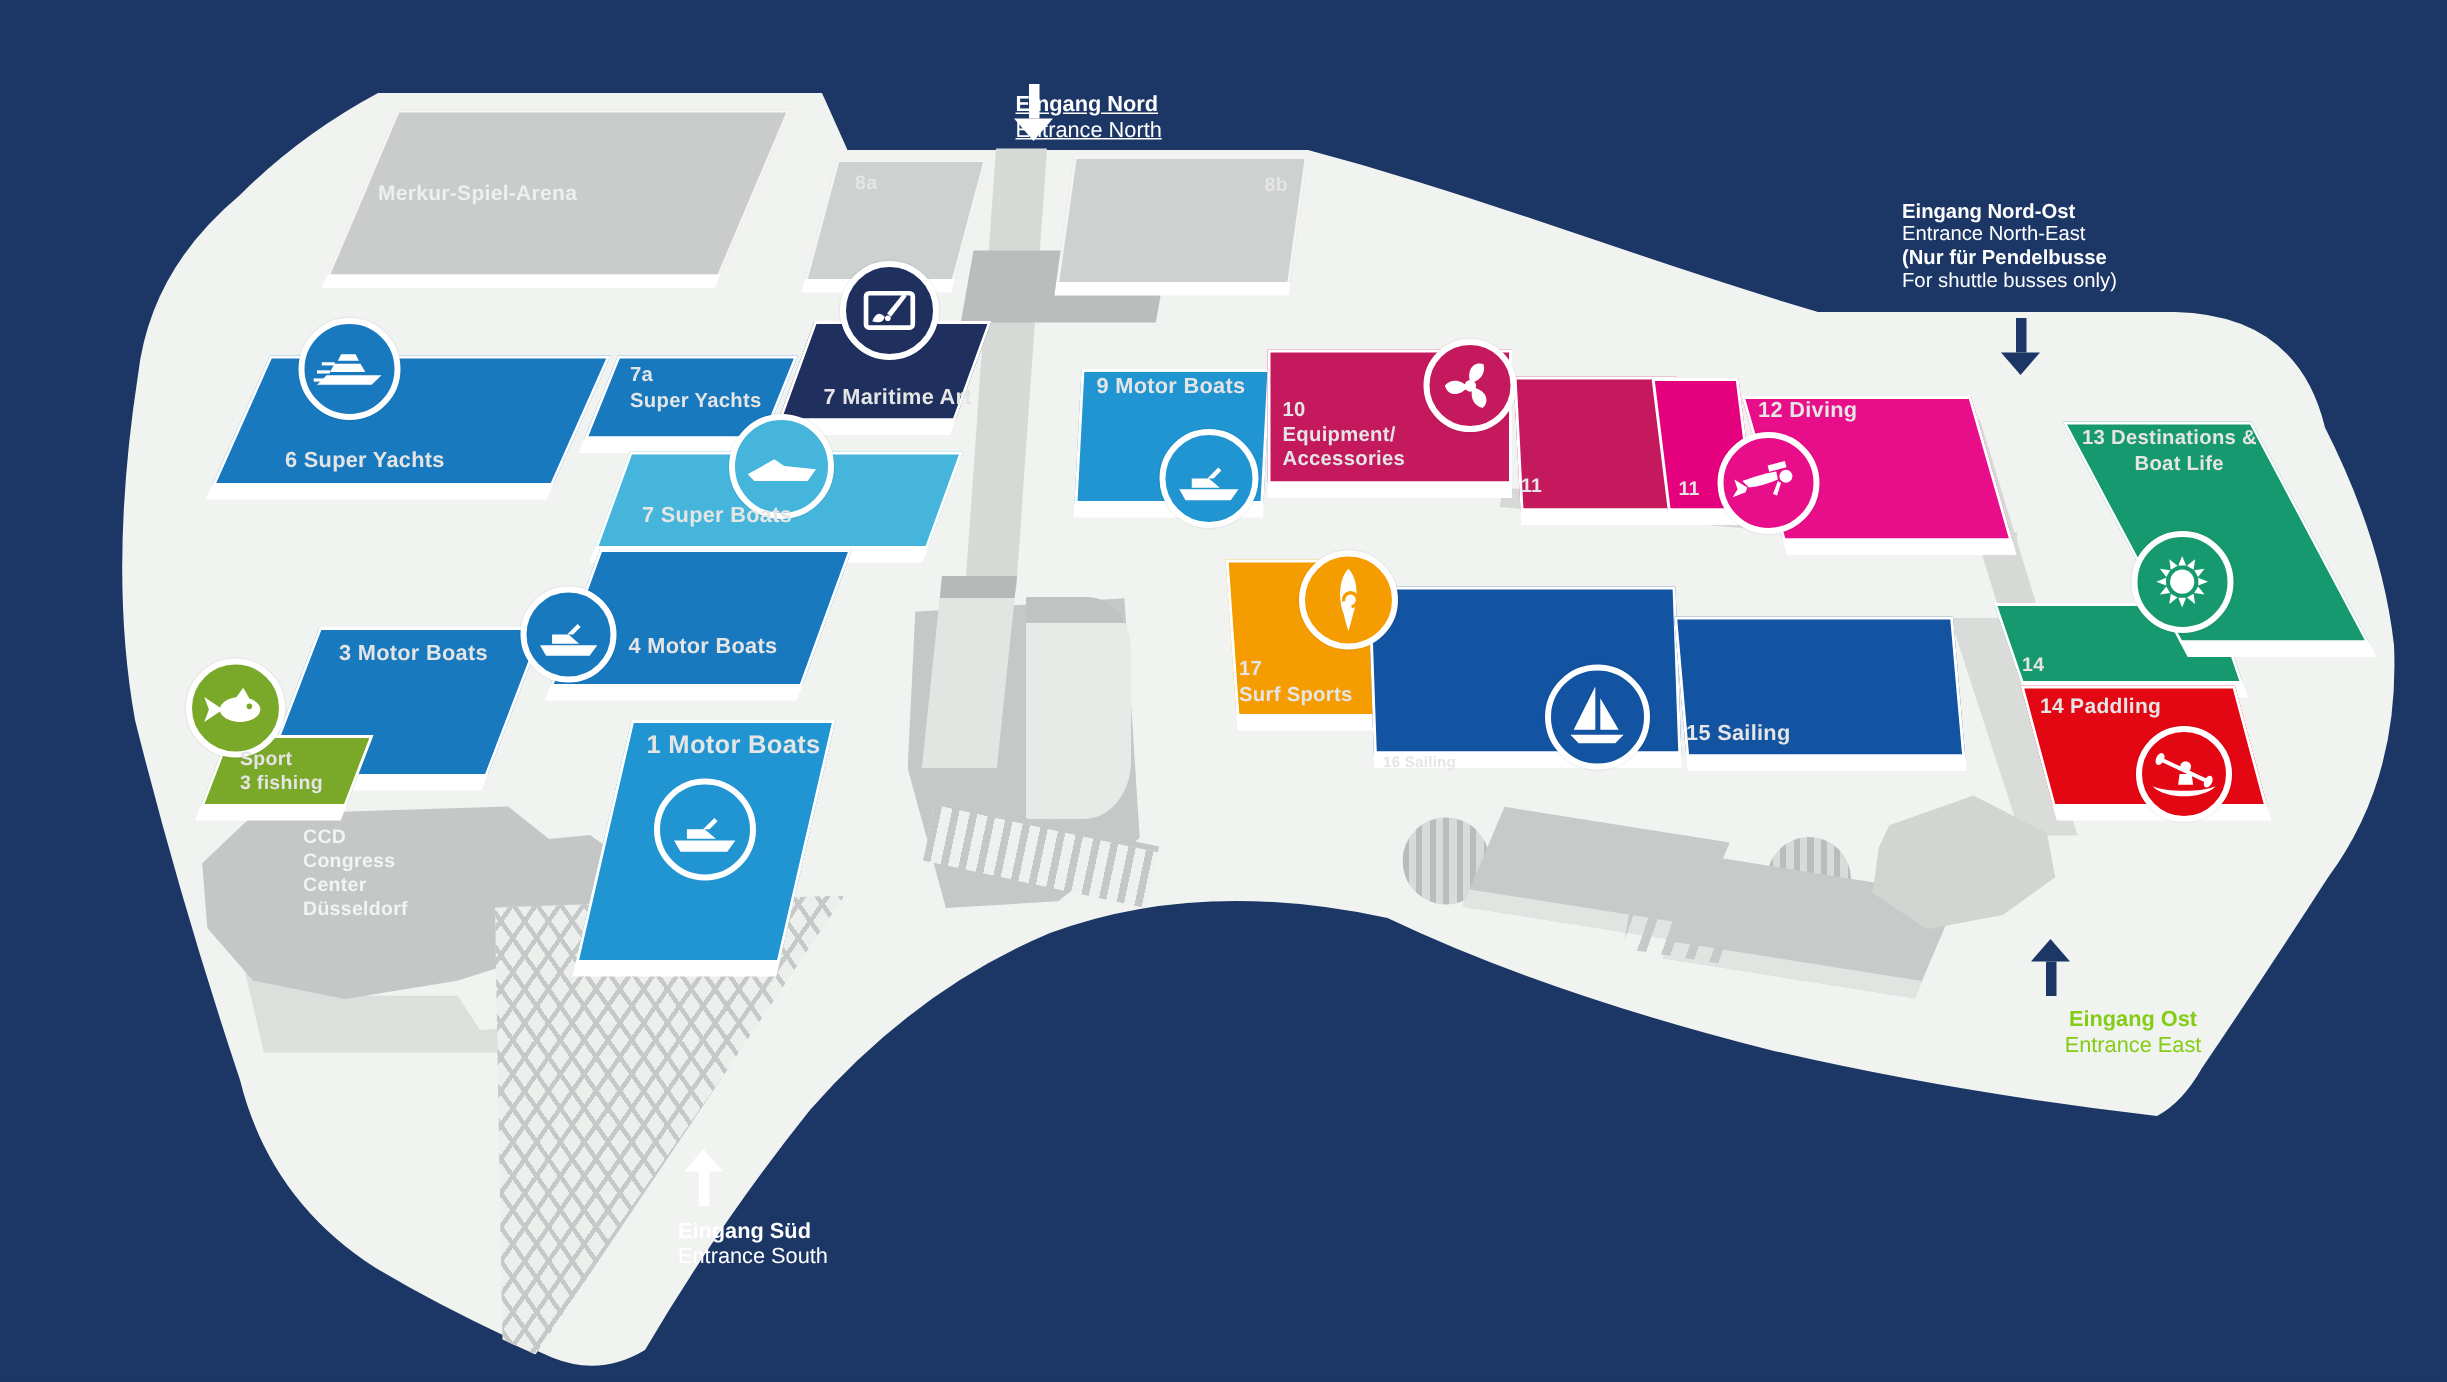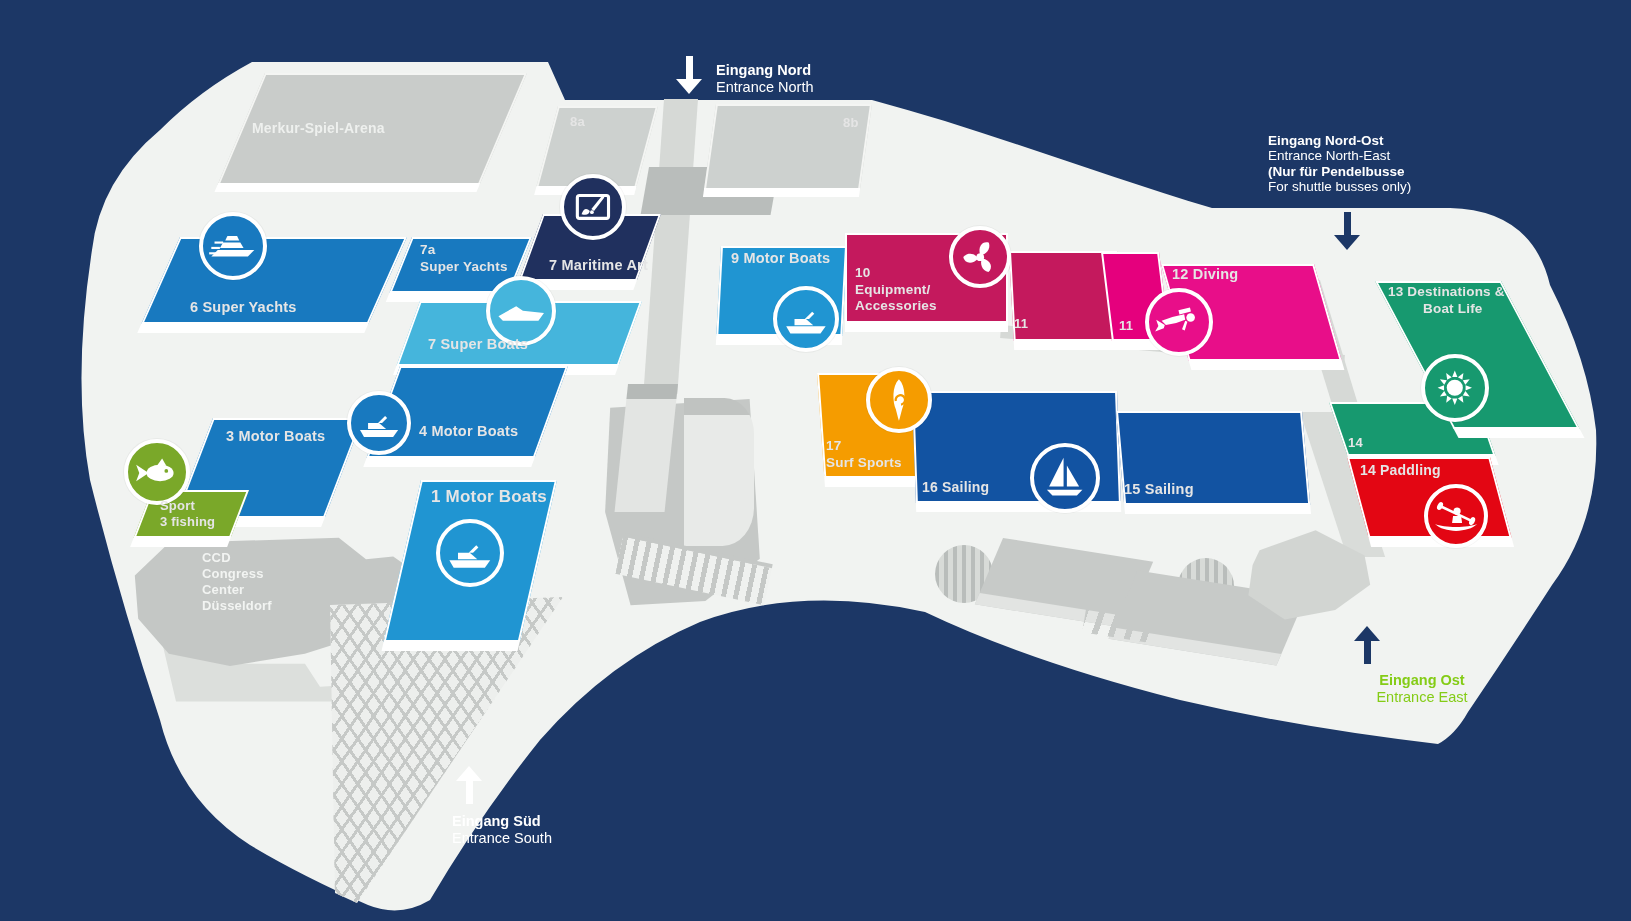--- a/index.html
+++ b/index.html
@@ -98,39 +98,39 @@
   #lb-9{left:731px;top:250px;font-size:14.5px;}
   #lb-10{left:855px;top:265px;font-size:13.5px;}
   #lb-11w{left:1014px;top:316px;font-size:13px;}
   #lb-11e{left:1119px;top:318px;font-size:13px;}
   #lb-12{left:1172px;top:266px;font-size:14.5px;}
   #lb-13{left:1388px;top:284px;font-size:13.5px;}
   #lb-13 .l2{display:block;margin-left:22px;padding-left:13px;}
   #lb-14{left:1348px;top:435px;font-size:13px;}
   #lb-14p{left:1360px;top:462px;font-size:14px;}
   #lb-15{left:1124px;top:481px;font-size:14.5px;}
-  #lb-16{left:922px;top:479px;font-size:14px;text-align:right;}
+  #lb-16{left:922px;top:503px;font-size:10px;text-align:right;}
   #lb-17{left:826px;top:438px;font-size:13.5px;}
   
   #ic6{left:199px;top:212px;width:68px;height:68px;background:#1879bf;}
   #ic7{left:560px;top:174px;width:66px;height:66px;background:#20305e;}
   #ic5{left:486px;top:276px;width:70px;height:70px;background:#45b5dc;}
   #ic4{left:347px;top:391px;width:64px;height:64px;background:#1879bf;}
   #icf{left:124px;top:439px;width:66px;height:66px;background:#7aa829;}
   #ic1{left:436px;top:519px;width:68px;height:68px;background:transparent;box-shadow:none;}
   #ic9{left:773px;top:286px;width:66px;height:66px;background:#2095d2;}
   #ic10{left:949px;top:226px;width:62px;height:62px;background:#c4195d;}
   #ic12{left:1145px;top:288px;width:68px;height:68px;background:#e80e89;}
   #ic13{left:1421px;top:354px;width:68px;height:68px;background:#17996f;}
   #ic14{left:1424px;top:484px;width:64px;height:64px;background:#e30613;}
   #ic16{left:1030px;top:443px;width:70px;height:70px;background:#1253a2;}
   #ic17{left:866px;top:367px;width:66px;height:66px;background:#f59c00;}
   
   #ar-nord{left:676px;top:56px;color:#fff;}
-  #en-nord{left:716px;top:62px;color:#fff;font-size:14.5px;}
+  #en-nord{left:677px;top:62px;color:#fff;font-size:14.5px;text-decoration:underline;}
   #en-no{left:1268px;top:133px;color:#fff;font-size:13.5px;line-height:1.14;}
   #ar-no{left:1334px;top:212px;color:#1c3766;}
   #ar-ost{left:1354px;top:626px;color:#1c3766;}
   #en-ost{left:1352px;top:672px;width:140px;text-align:center;color:#84cc16;font-size:14.5px;}
   #ar-sued{left:456px;top:766px;color:#fff;}
   #en-sued{left:452px;top:813px;color:#fff;font-size:14.5px;}
 </style>
 </head>
 <body>
 

